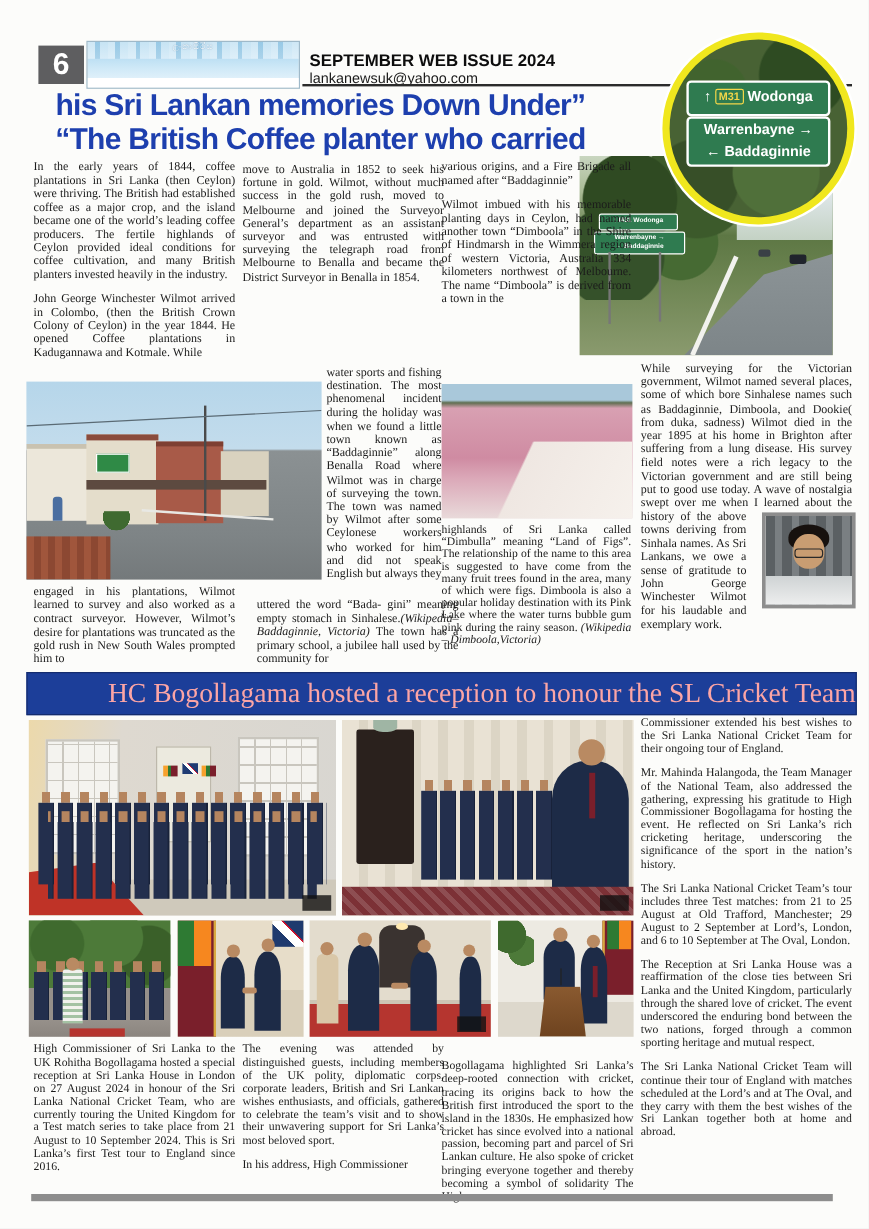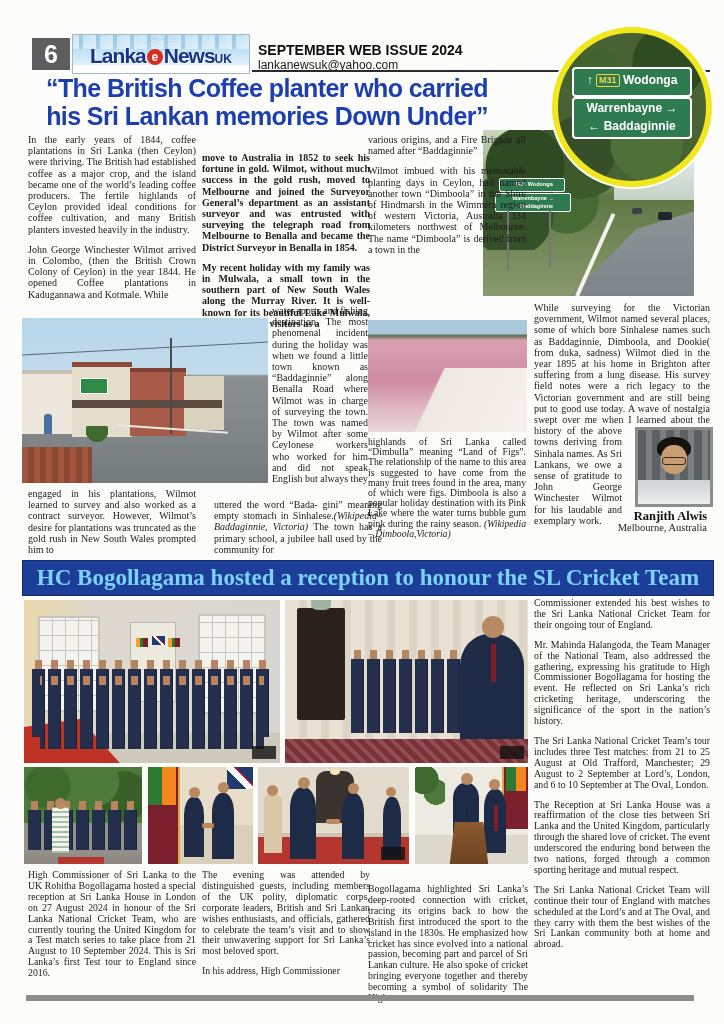--- a/index.html
+++ b/index.html
@@ -68,43 +68,42 @@
             background:#17110e;border-radius:50% 50% 42% 42%;}
   .portrait .face{position:absolute;left:50%;transform:translateX(-50%);top:15px;width:26px;height:29px;
             background:#c99d72;border-radius:46%;}
   .portrait .glasses{position:absolute;left:50%;transform:translateX(-50%);top:27px;width:22px;height:6px;
             border:1px solid #2a2a2a;border-radius:3px;}
   .pcaption{width:150px;margin-left:-70px;text-align:right;margin-top:4px;}
   .pcaption .nm{font-size:12.5px;font-weight:bold;color:#111;}
   .pcaption .lc{font-size:10.5px;color:#222;}
   
   .banner{left:22px;top:560px;width:690px;height:34px;background:#1c3e99;border:1px solid #142c6e;
-          color:#7dd3fc;font-family:"Liberation Serif",serif;font-weight:bold;font-size:23px;
-          text-align:center;line-height:33px;}
+          color:#fca5a5;font-family:"Liberation Serif",serif;font-weight:normal;font-size:23px;
+          text-align:right;line-height:33px;}
   .footbar{left:26px;top:995px;width:668px;height:6px;background:#8d8d8d;}
 </style>
 </head>
 <body>
 
 <div class="page">
 
   <div class="abs pagenum">6</div>
   <div class="abs logo">
     <div class="skyline"></div>
     <div class="script">ලංකාසිරිස</div>
-    <div class="word"><span class="w1">Lanka</span><span class="e">e</span><span class="w2">News</span><span class="uk">UK</span></div>
     <div class="tagstrip"></div>
   </div>
   <div class="abs issue1">SEPTEMBER WEB ISSUE 2024</div>
   <div class="abs issue2">lankanewsuk@yahoo.com</div>
   <div class="abs hrule"></div>
 
   <div class="abs headline">
+    <div>his Sri Lankan memories Down Under”</div>
     <div>“The British Coffee planter who carried</div>
-    <div>his Sri Lankan memories Down Under”</div>
   </div>
 
   <div class="abs circle">
     <div class="signpanel abs" style="left:14px;top:34px;width:116px;height:26px;font-size:12px;line-height:22px;">
       <span>↑</span>
       <span class="routebadge">M31</span>
       <span>Wodonga</span>
     </div>
     <div class="signpanel abs" style="left:14px;top:64px;width:116px;height:38px;font-size:12px;line-height:18px;">
       <div><span>Warrenbayne</span> <span>→</span></div>
@@ -134,23 +133,22 @@
   </div>
 
   <div class="abs bt" style="left:28px;top:134px;width:168px;">
     <p>In the early years of 1844, coffee plantations in Sri Lanka (then Ceylon) were thriving. The British had established coffee as a major crop, and the island became one of the world’s leading coffee producers. The fertile highlands of Ceylon provided ideal conditions for coffee cultivation, and many British planters invested heavily in the industry.</p>
     <p>John George Winchester Wilmot arrived in Colombo, (then the British Crown Colony of Ceylon) in the year 1844. He opened Coffee plantations in Kadugannawa and Kotmale. While</p>
   </div>
   <div class="abs bt" style="left:28px;top:488px;width:168px;">
     <p>engaged in his plantations, Wilmot learned to survey and also worked as a contract surveyor. However, Wilmot’s desire for plantations was truncated as the gold rush in New South Wales prompted him to</p>
   </div>
 
-  <div class="abs bt" style="left:202px;top:152px;width:168px;font-weight:bold;">
+  <div class="abs bt" style="left:202px;top:136px;width:168px;">
     <p>move to Australia in 1852 to seek his fortune in gold. Wilmot, without much success in the gold rush, moved to Melbourne and joined the Surveyor General’s department as an assistant surveyor and was entrusted with surveying the telegraph road from Melbourne to Benalla and became the District Surveyor in Benalla in 1854.</p>
-    <p>My recent holiday with my family was in Mulwala, a small town in the southern part of New South Wales along the Murray River. It is well-known for its beautiful Lake Mulwala, popular among visitors as a</p>
   </div>
   <div class="abs bt" style="left:272px;top:305px;width:96px;">
     <p>water sports and fishing destination. The most phenomenal incident during the holiday was when we found a little town known as “Baddaginnie” along Benalla Road where Wilmot was in charge of surveying the town. The town was named by Wilmot after some Ceylonese workers who worked for him and did not speak English but always they</p>
   </div>
   <div class="abs bt" style="left:202px;top:499px;width:168px;margin-left:12px;">
     <p><span>uttered the word “Bada- gini” meaning empty stomach in Sinhalese.</span><span class="it">(Wikipedia–Baddaginnie, Victoria)</span><span> The town has a primary school, a jubilee hall used by the community for</span></p>
   </div>
 
   <div class="abs bt" style="left:368px;top:134px;width:158px;">
     <p>various origins, and a Fire Brigade all named after “Baddaginnie”</p>
@@ -160,24 +158,20 @@
     <p><span>highlands of Sri Lanka called “Dimbulla” meaning “Land of Figs”. The relationship of the name to this area is suggested to have come from the many fruit trees found in the area, many of which were figs. Dimboola is also a popular holiday destination with its Pink Lake where the water turns bubble gum pink during the rainy season. </span><span class="it">(Wikipedia – Dimboola,Victoria)</span></p>
   </div>
 
   <div class="abs bt" style="left:534px;top:302px;width:176px;">
     <p><span>While surveying for the Victorian government, Wilmot named several places, some of which bore Sinhalese names such as Baddaginnie, Dimboola, and Dookie( from duka, sadness) Wilmot died in the year 1895 at his home in Brighton after suffering from a lung disease. His survey field notes were a rich legacy to the Victorian government and are still being put to good use today. A wave of nostalgia swept over me when I learned about the history of the above </span><span class="pfloat">
           <span class="portrait" style="display:block;">
             <span class="hair"></span>
             <span class="face"></span>
             <span class="glasses"></span>
             <span class="shirt"></span>
-          </span>
-          <span class="pcaption" style="display:block;">
-            <span class="nm" style="display:block;">Ranjith Alwis</span>
-            <span class="lc" style="display:block;">Melbourne, Australia</span>
           </span>
         </span><span>towns deriving from Sinhala names. As Sri Lankans, we owe a sense of gratitude to John George Winchester Wilmot for his laudable and exemplary work.</span></p>
   </div>
 
   <div class="photo" style="left:22px;top:318px;width:246px;height:165px;
        background:linear-gradient(180deg,#b6d6ea 0%,#c3dcec 34%,#8b9193 35%,#7e8486 78%,#74797b 100%);">
     <div class="abs" style="left:0;top:52px;width:54px;height:60px;background:#ece7da;border-top:4px solid #c9c2b0;"></div>
     <div class="abs" style="left:50px;top:44px;width:60px;height:70px;background:#e4ddcb;border-top:5px solid #8a4b3c;"></div>
     <div class="abs" style="left:108px;top:50px;width:56px;height:64px;background:#a85a48;border-top:4px solid #7e3f32;"></div>
     <div class="abs" style="left:162px;top:58px;width:40px;height:54px;background:#d9d2bf;"></div>
@@ -297,17 +291,17 @@
     <p>In his address, High Commissioner</p>
   </div>
   <div class="abs bt2" style="left:368px;top:884px;width:160px;">
     <p>Bogollagama highlighted Sri Lanka’s deep-rooted connection with cricket, tracing its origins back to how the British first introduced the sport to the island in the 1830s. He emphasized how cricket has since evolved into a national passion, becoming part and parcel of Sri Lankan culture. He also spoke of cricket bringing everyone together and thereby becoming a symbol of solidarity The High</p>
   </div>
   <div class="abs bt2" style="left:534px;top:598px;width:176px;">
     <p>Commissioner extended his best wishes to the Sri Lanka National Cricket Team for their ongoing tour of England.</p>
     <p>Mr. Mahinda Halangoda, the Team Manager of the National Team, also addressed the gathering, expressing his gratitude to High Commissioner Bogollagama for hosting the event. He reflected on Sri Lanka’s rich cricketing heritage, underscoring the significance of the sport in the nation’s history.</p>
     <p>The Sri Lanka National Cricket Team’s tour includes three Test matches: from 21 to 25 August at Old Trafford, Manchester; 29 August to 2 September at Lord’s, London, and 6 to 10 September at The Oval, London.</p>
     <p>The Reception at Sri Lanka House was a reaffirmation of the close ties between Sri Lanka and the United Kingdom, particularly through the shared love of cricket. The event underscored the enduring bond between the two nations, forged through a common sporting heritage and mutual respect.</p>
-    <p>The Sri Lanka National Cricket Team will continue their tour of England with matches scheduled at the Lord’s and at The Oval, and they carry with them the best wishes of the Sri Lankan community both at home and abroad.</p>
+    <p>The Sri Lanka National Cricket Team will continue their tour of England with matches scheduled at the Lord’s and at The Oval, and they carry with them the best wishes of the Sri Lankan together both at home and abroad.</p>
   </div>
 
   <div class="abs footbar"></div>
 </div>
 
 </body></html>

